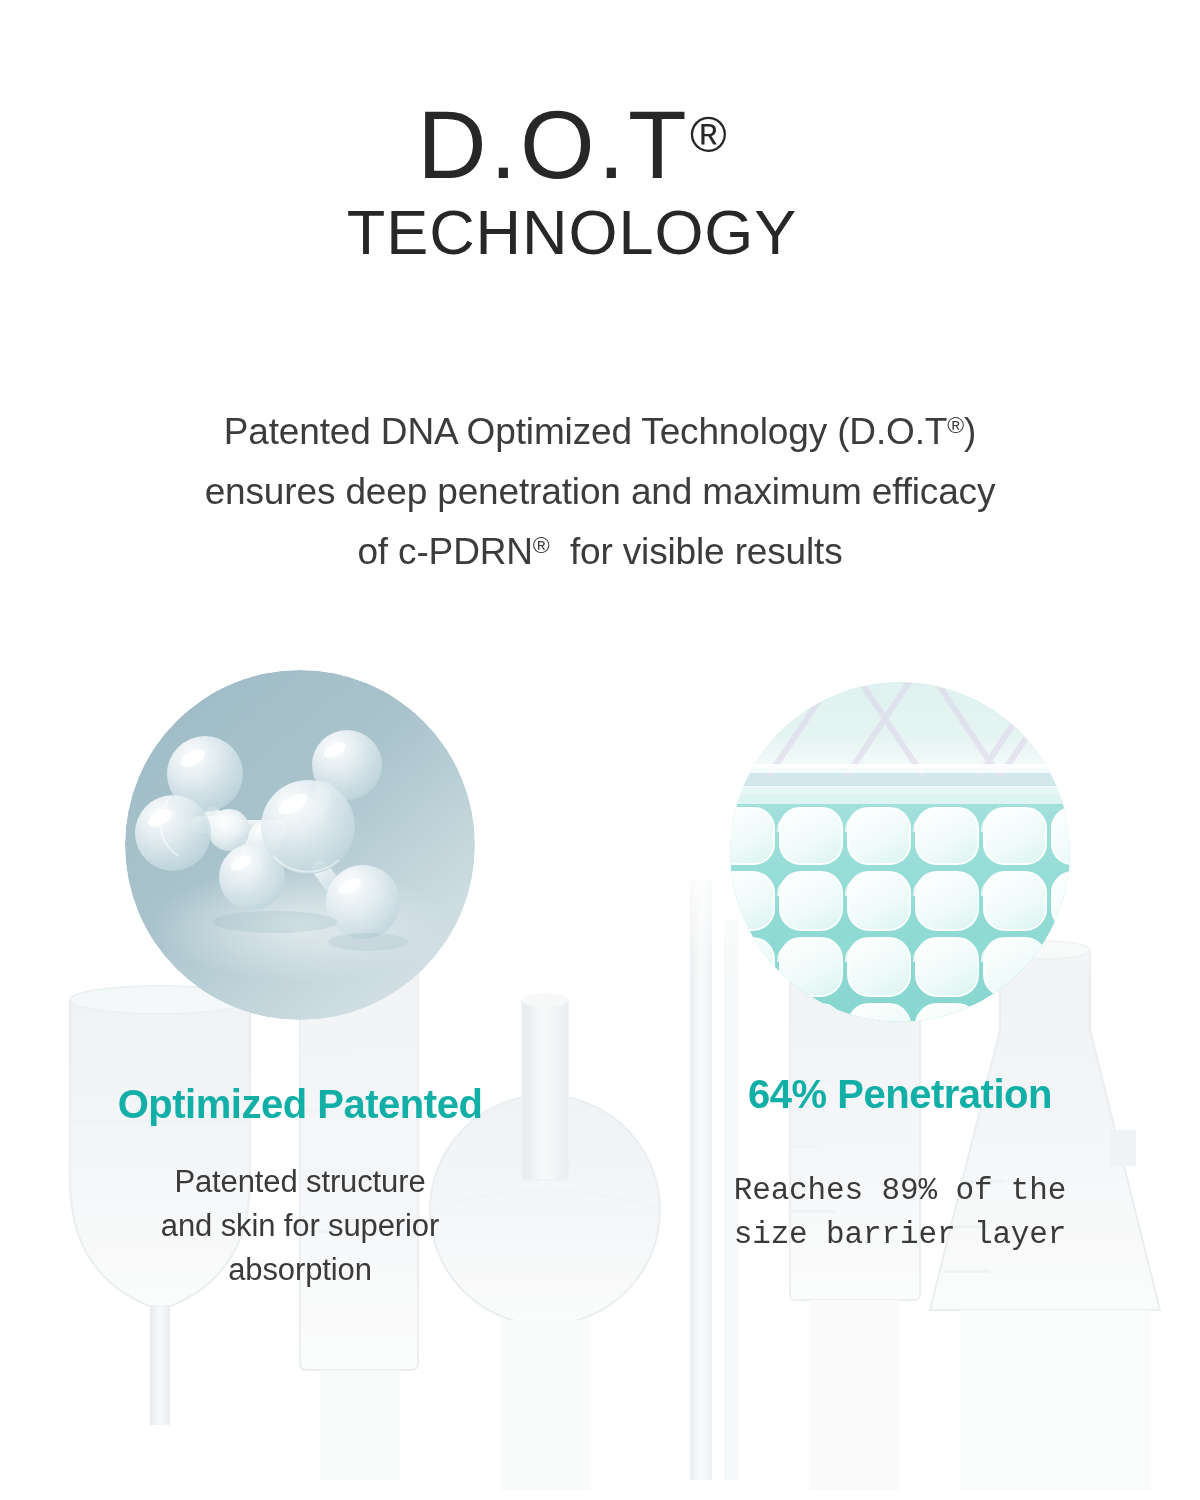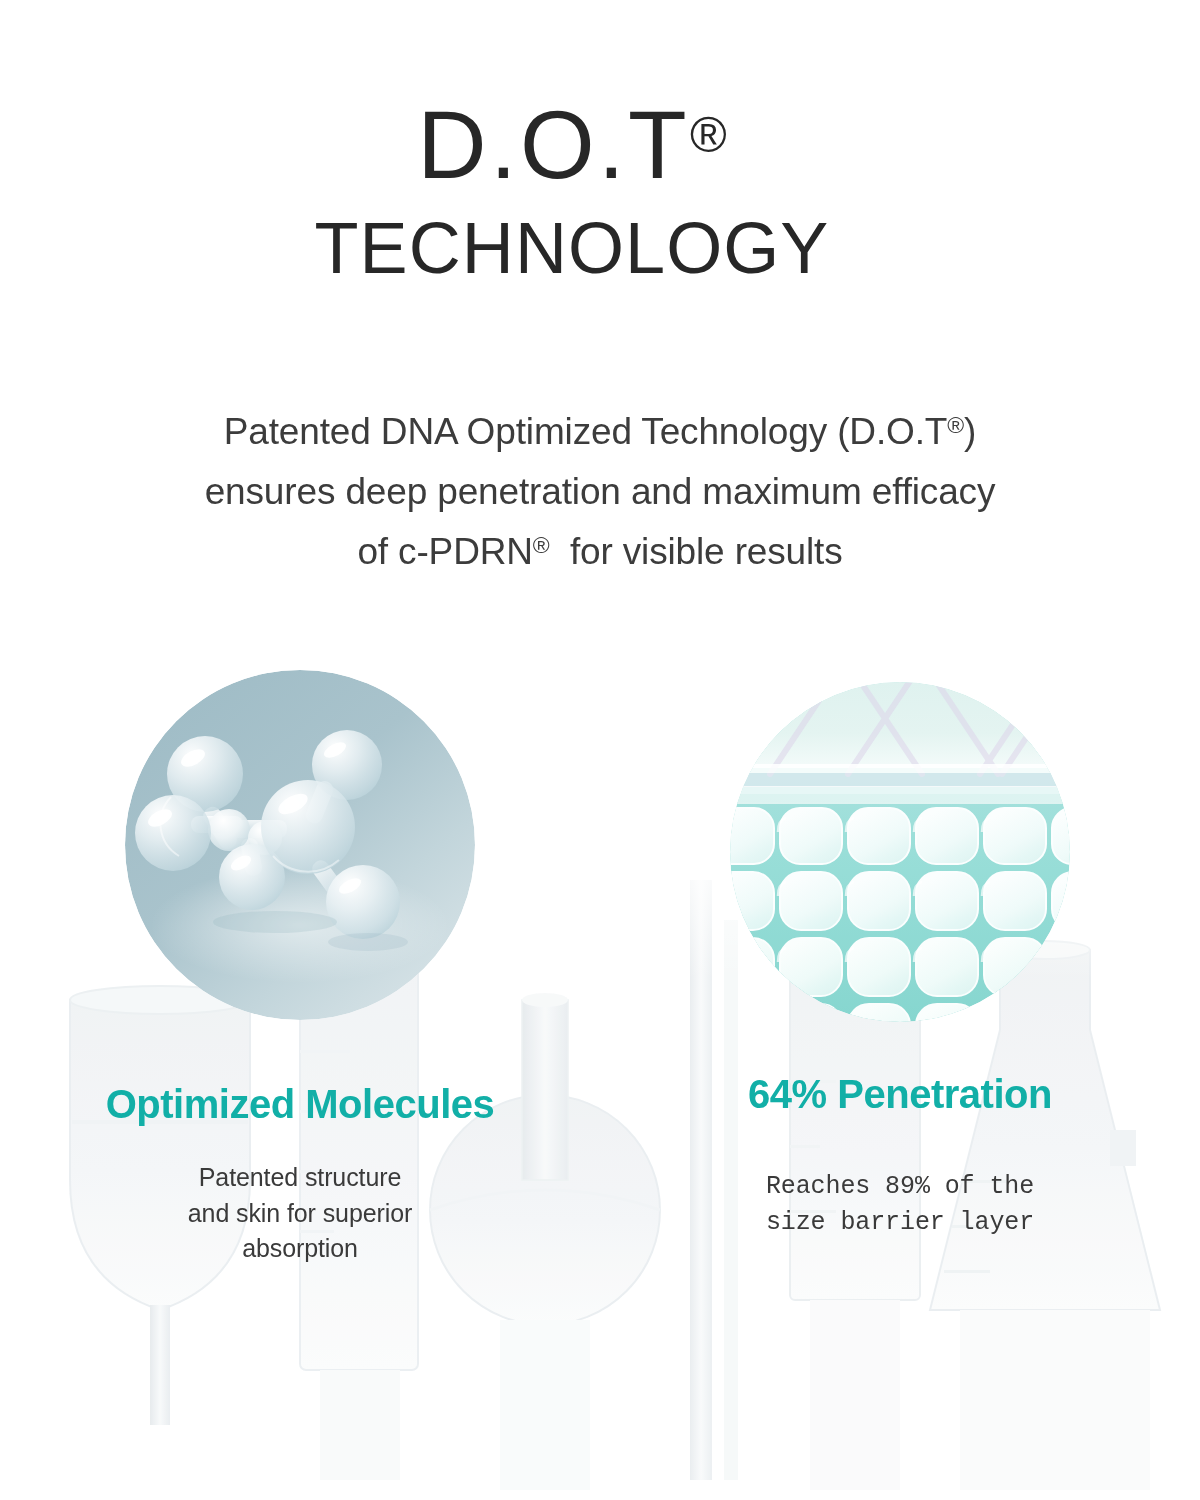--- a/index.html
+++ b/index.html
@@ -58,26 +58,26 @@
     color: #272727;
     line-height: 1.02;
     white-space: nowrap;
   }
   .title-line1 .reg {
     font-size: 0.52em;
     vertical-align: 0.52em;
     letter-spacing: 0;
   }
   .title-line2 {
-    font-size: 72px;
+    font-size: 63px;
     font-weight: 400;
     letter-spacing: 0.015em;
     color: #272727;
     line-height: 1.08;
-    margin-top: 16px;
+    margin-top: 4px;
     white-space: nowrap;
   }
 
   
   .subtitle {
     position: absolute;
     left: 100px; top: 402px;
     width: 1000px;
     text-align: center;
     color: #3c3c3c;
@@ -125,21 +125,21 @@
     font-size: 40px;
     font-weight: 700;
     letter-spacing: -0.012em;
     line-height: 1.1;
     white-space: nowrap;
   }
   .feature-right .feature-heading { margin-top: 50px; }
 
   .feature-body {
     margin-top: 34px;
-    font-size: 25px;
+    font-size: 31px;
     font-weight: 400;
     line-height: 1.42;
     color: #3a3a3a;
     text-align: center;
     letter-spacing: -0.004em;
   }
   .feature-right .feature-body { margin-top: 53px; font-family: Liberation Mono, monospace; }
 </style>
 </head>
 <body>
@@ -289,21 +289,21 @@
           <ellipse cx="225" cy="216" rx="12" ry="6" transform="rotate(-28 225 216)" fill="#ffffff" opacity="0.9"></ellipse>
 
           <path d="M46 127 A38 38 0 0 0 54 186" fill="none" stroke="#ffffff" stroke-width="2" opacity="0.5"></path>
           <path d="M148 186 A47 47 0 0 0 214 190" fill="none" stroke="#ffffff" stroke-width="2" opacity="0.45"></path>
 
           <ellipse cx="150" cy="252" rx="62" ry="11" fill="#8fb0bc" opacity="0.22"></ellipse>
           <ellipse cx="243" cy="272" rx="40" ry="9" fill="#8fb0bc" opacity="0.2"></ellipse>
         </svg>
       </div>
 
-      <div class="feature-heading" style="color:#12AFA7">Optimized Molecules</div>
+      <div class="feature-heading" style="color:#12AFA7">Optimized Patented</div>
 
       <div class="feature-body">
         <div>Patented structure</div>
         <div>and skin for superior</div>
         <div>absorption</div>
       </div>
     </div>
 
     <div class="feature feature-right">
       <div class="circle">

